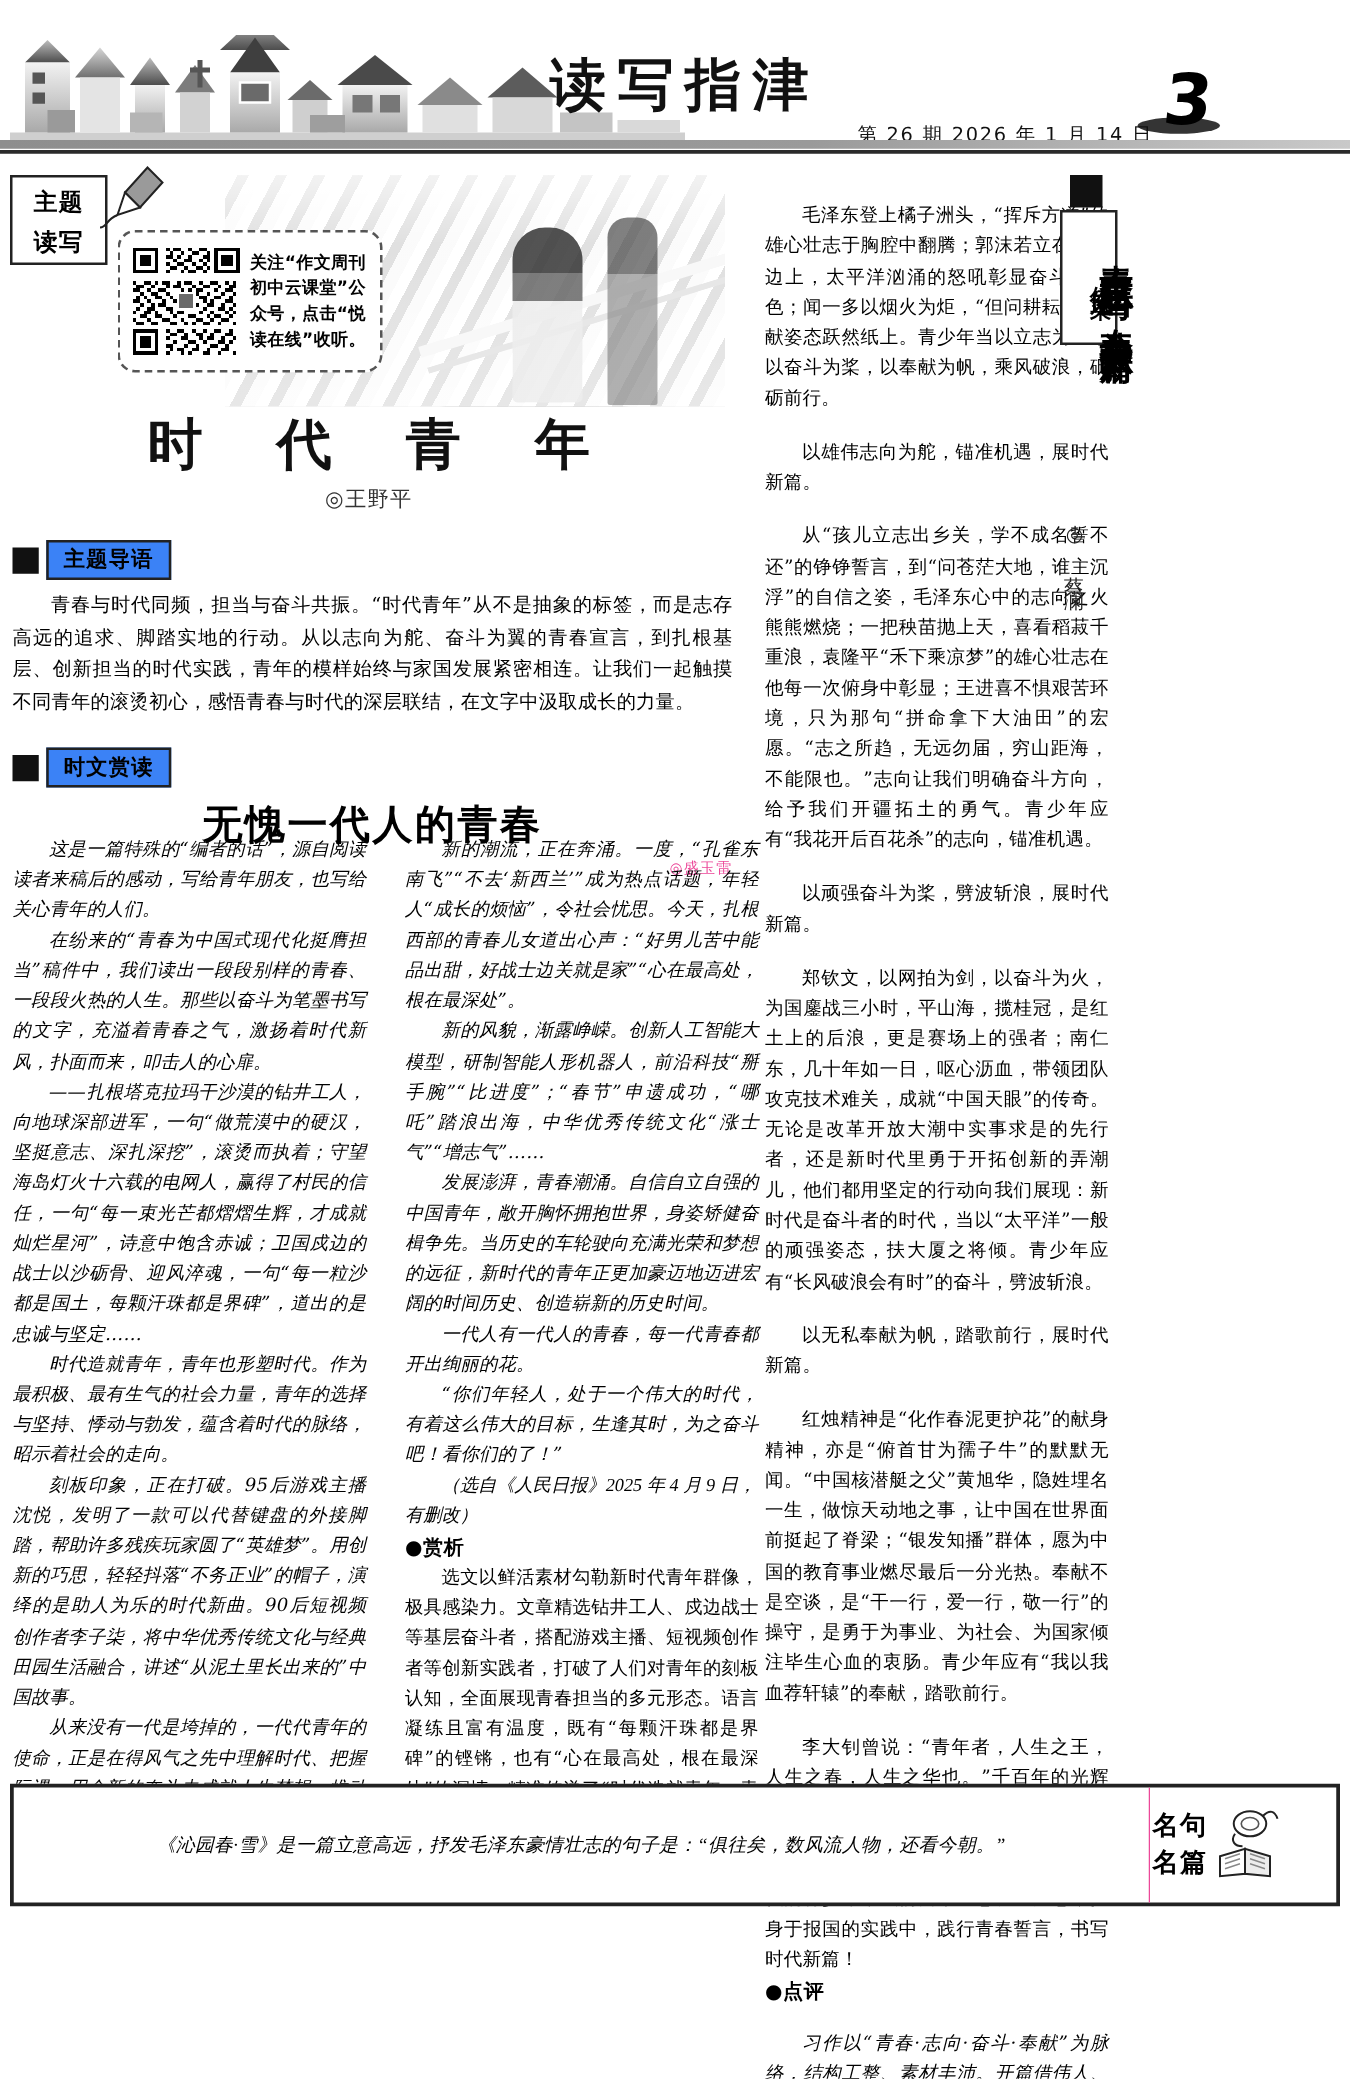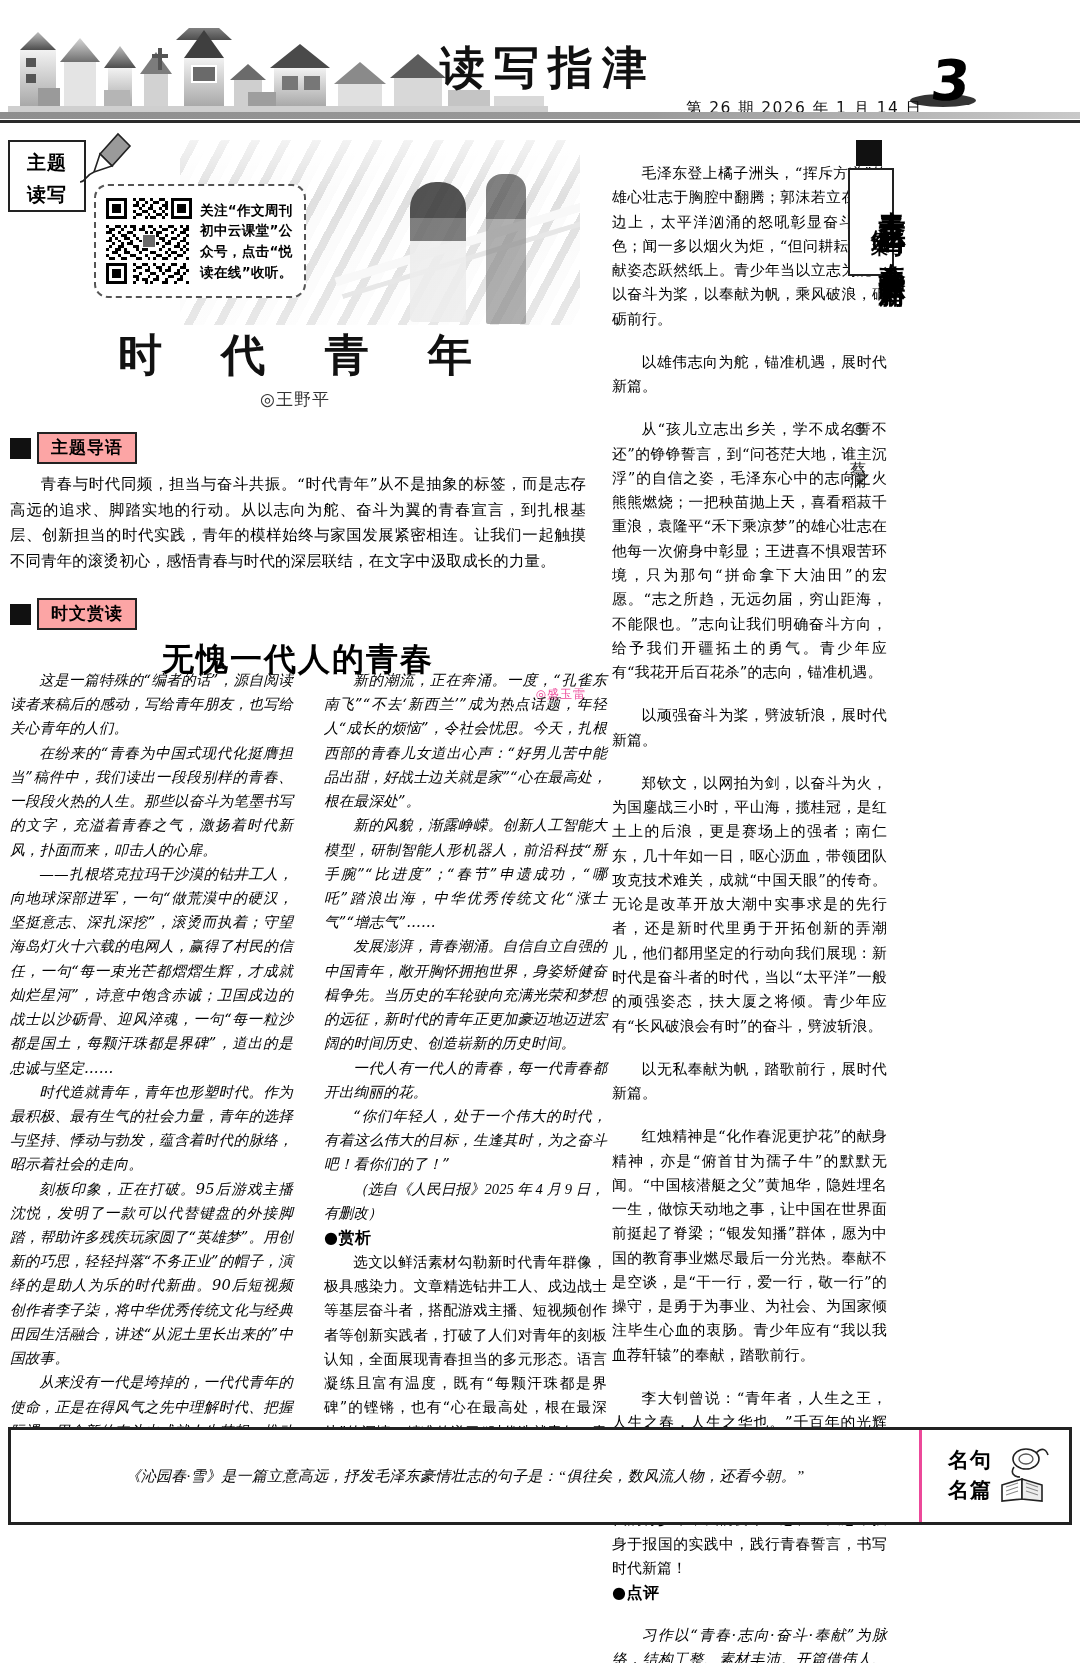--- a/index.html
+++ b/index.html
@@ -50,21 +50,21 @@
     background: #2a2a2a;
   }
 
   
   .badge-row { display: flex; align-items: center; gap: 6px; }
   .badge-sq { width: 21px; height: 21px; background: #111; }
   .badge-box {
     border: 2px solid #222; padding: 2px 12px 3px;
     font-family: "DejaVu Sans", sans-serif;
     font-weight: 700; font-size: 17px; letter-spacing: 1px;
-    background: #fca5a5;
+    background: #3b82f6;
   }
 
   
   .left-top { position: absolute; left: 0; top: 126px; width: 590px; }
   .topic-tag {
     position: absolute; left: 8px; top: 14px; width: 78px; height: 72px;
     border: 2px solid #222; background: #fff; z-index: 5;
     font-family: "DejaVu Sans", sans-serif; font-weight: 700;
     font-size: 19px; line-height: 32px; text-align: center;
     padding-top: 4px; letter-spacing: 1px;
@@ -185,22 +185,22 @@
   .footer {
     position: absolute; left: 8px; bottom: 138px; width: 1064px; height: 98px;
     border: 3px solid #222; background: #fff;
     display: flex; align-items: center;
   }
   .footer-q {
     flex: 1; text-align: center; font-style: italic;
     font-size: 15px; letter-spacing: .3px; padding: 0 20px;
   }
   .footer-badge {
-    width: 150px; height: 92px; border-left: 3px solid #ec4899;
-    display: flex; align-items: center; gap: 4px; padding-left: 26px;
+    width: 150px; height: 92px; border-left: 1px solid #ec4899;
+    display: flex; align-items: center; gap: 4px; padding-left: 2px;
   }
   .footer-badge .txt {
     font-family: "DejaVu Sans", sans-serif; font-weight: 700;
     font-size: 21px; line-height: 1.42; letter-spacing: 1px;
   }
 </style>
 </head>
 <body>
 
 <div class="page">

